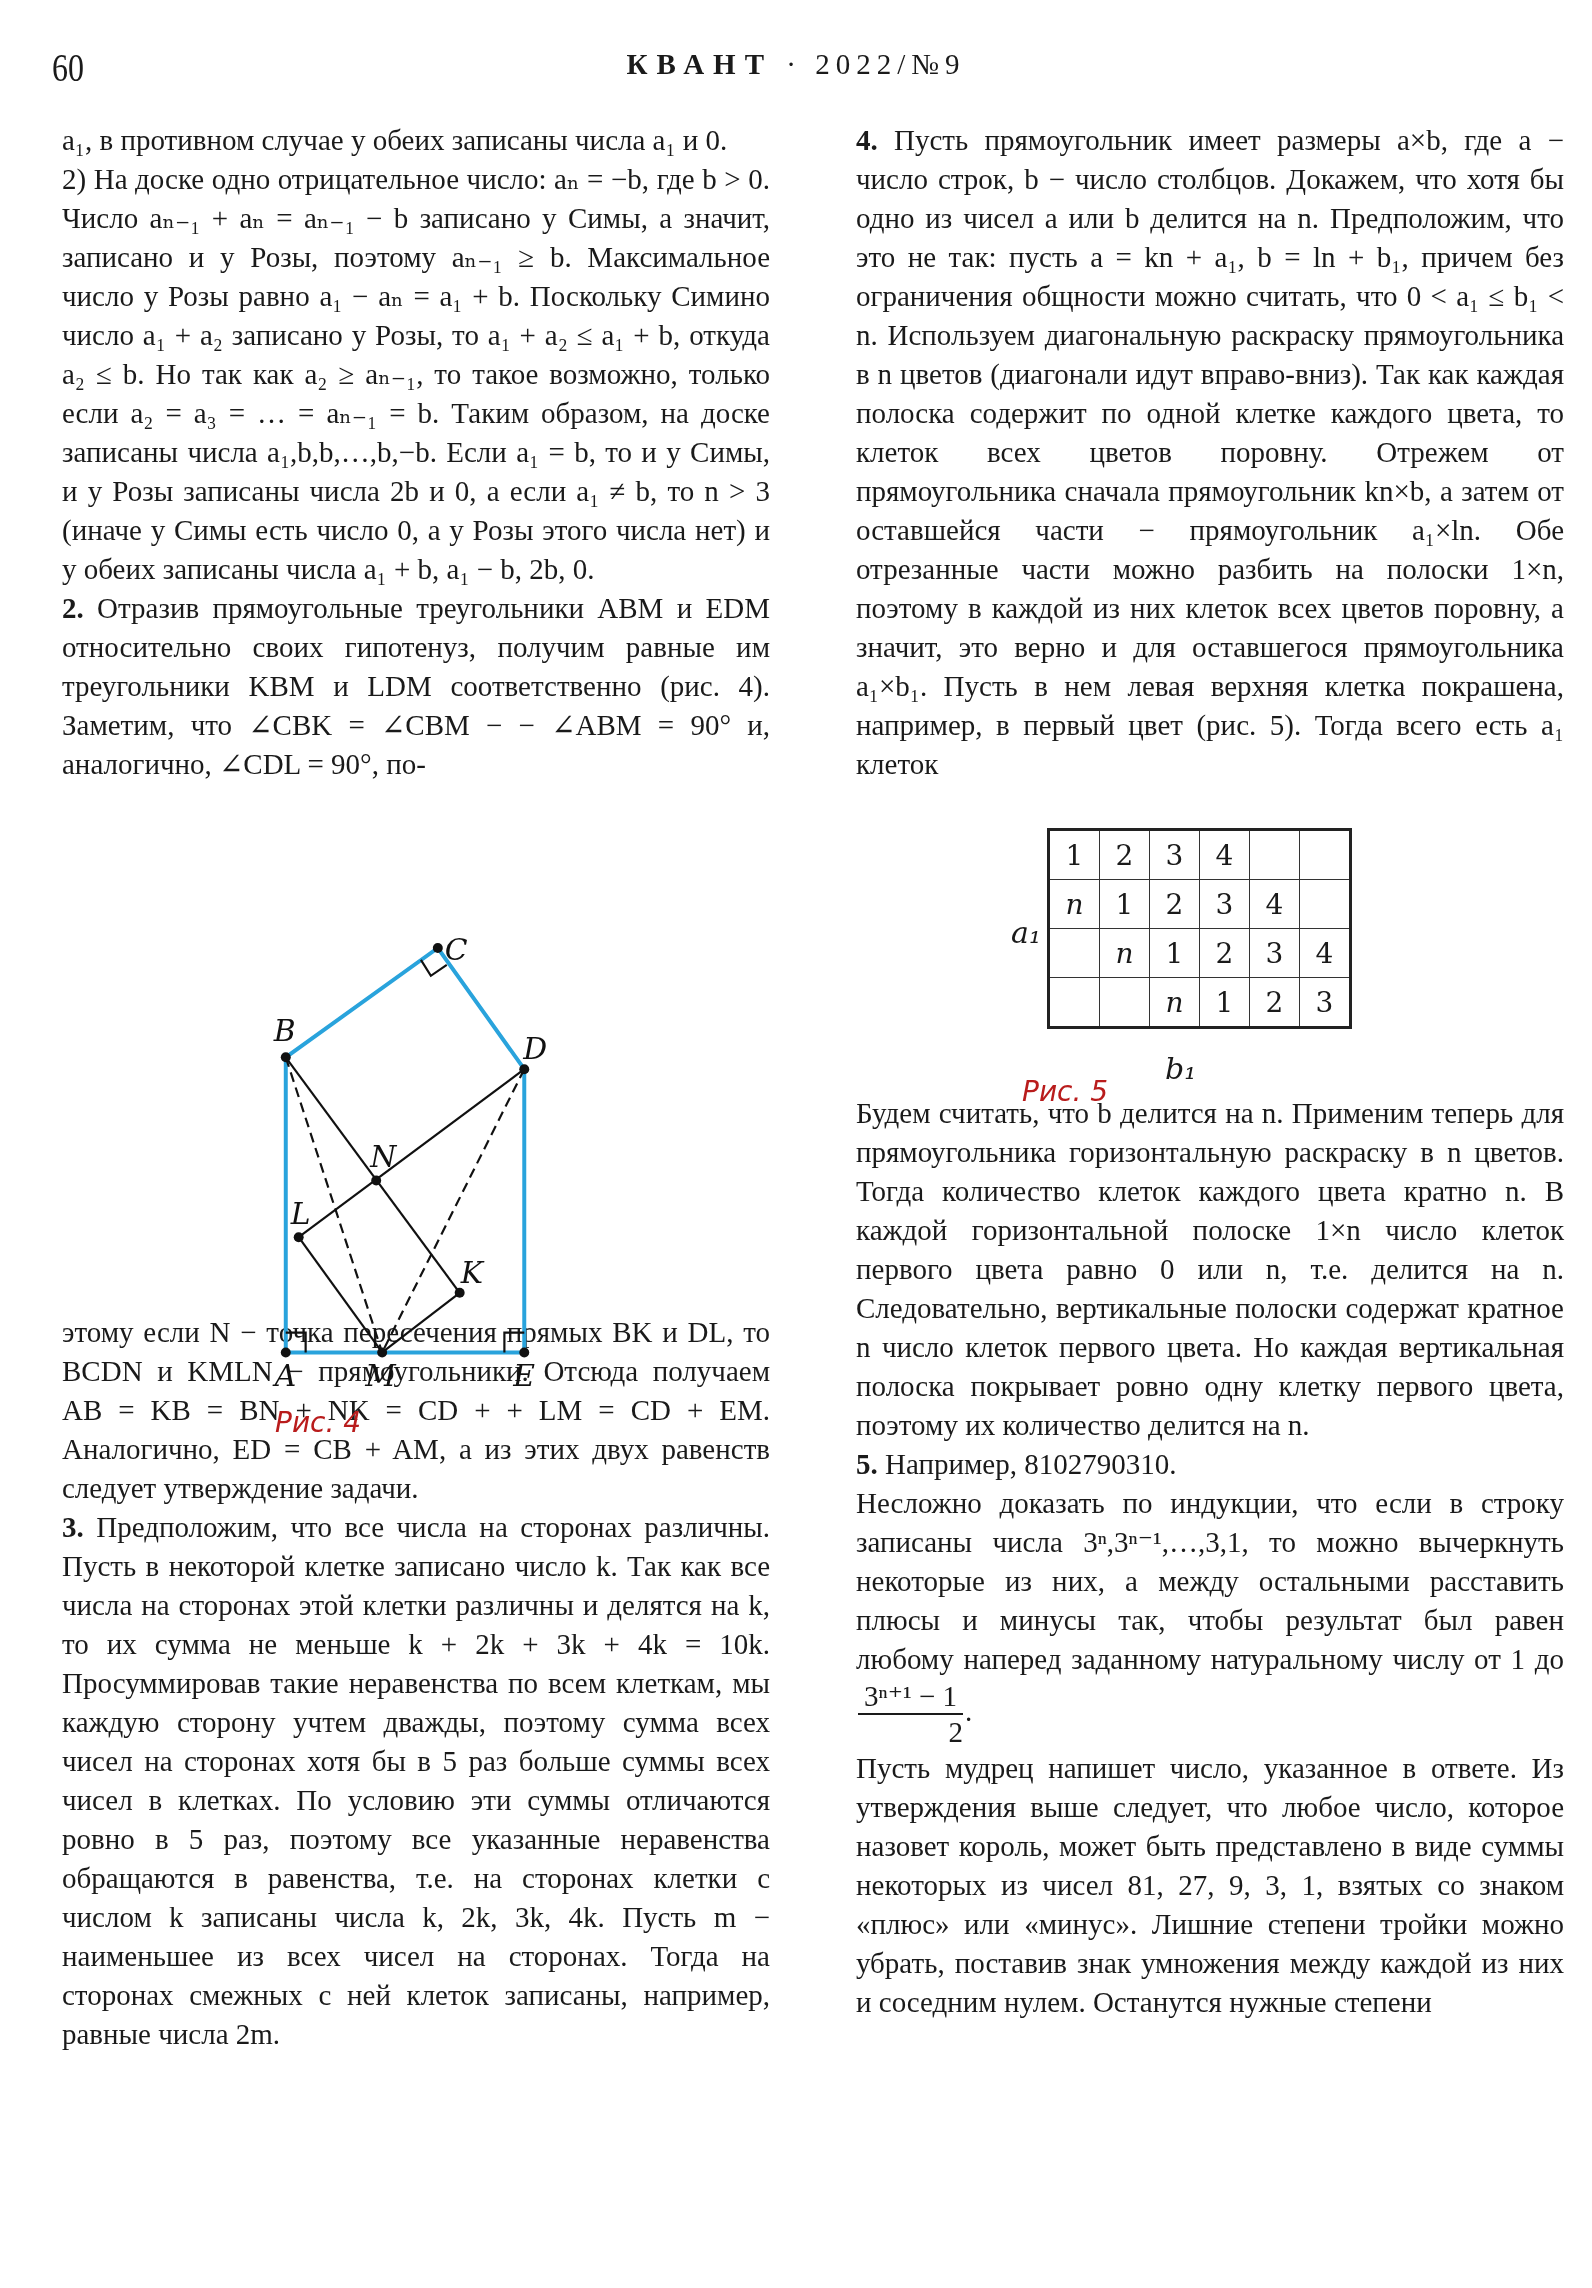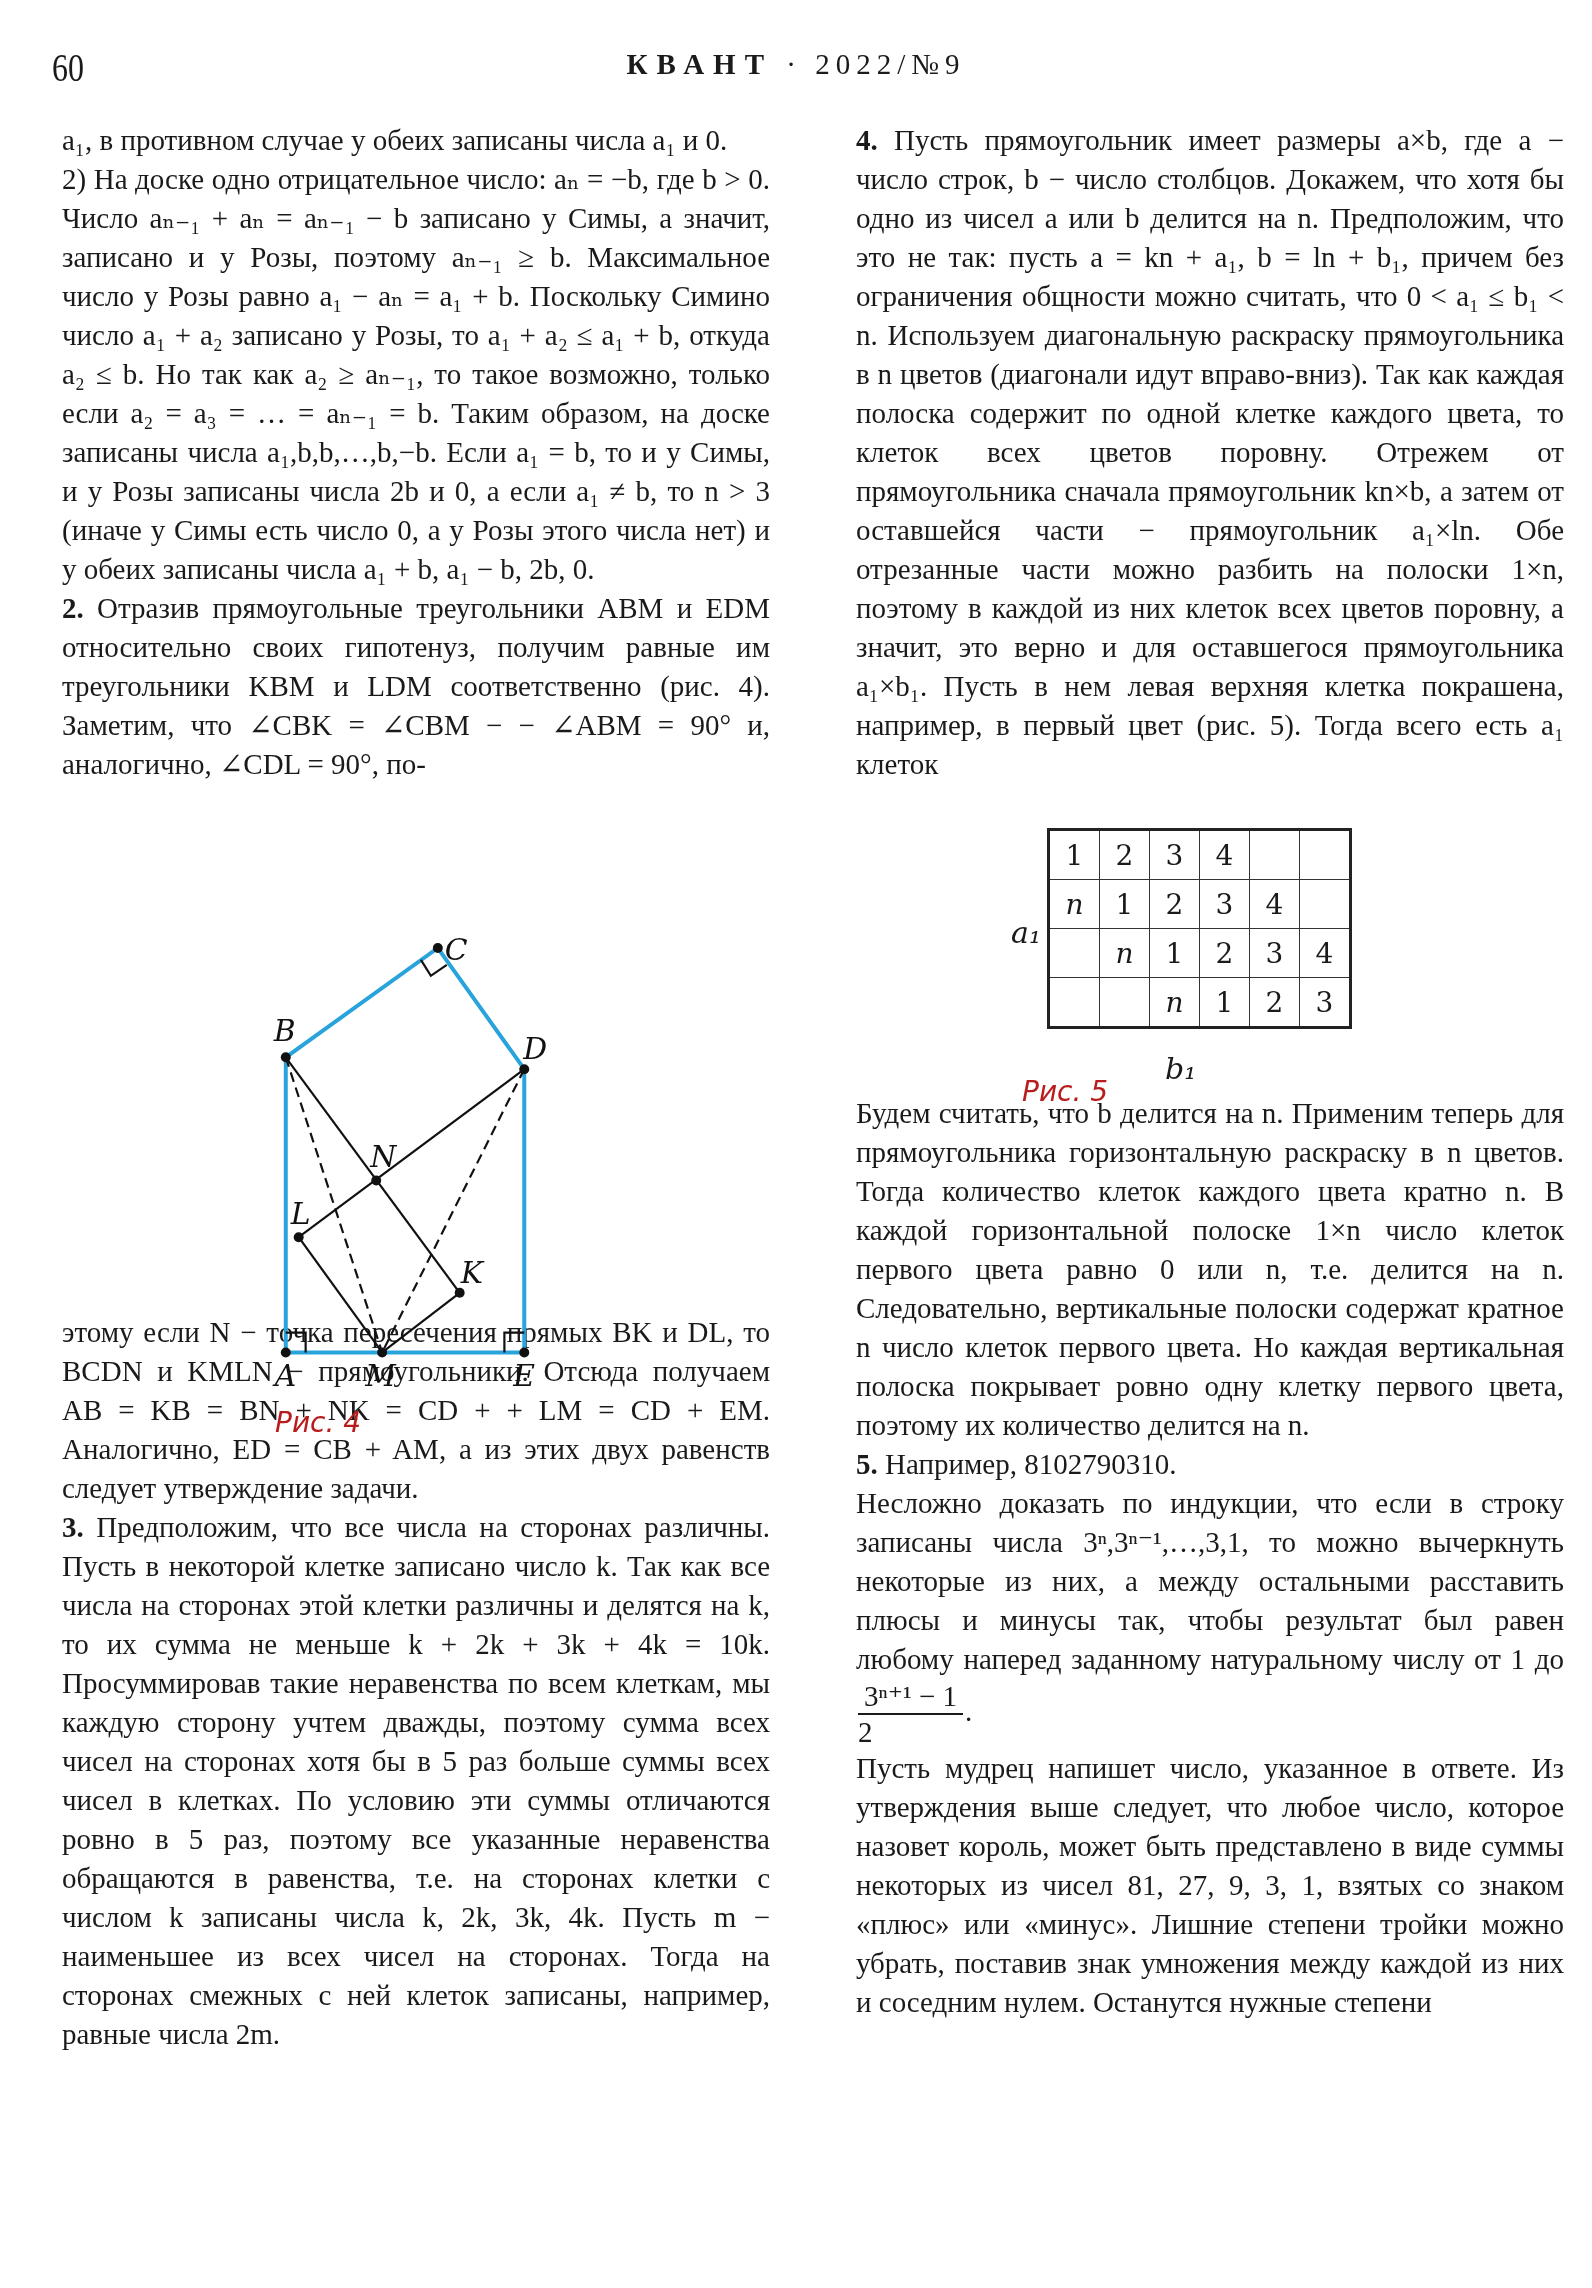--- a/index.html
+++ b/index.html
@@ -8,21 +8,21 @@
   .header { position: absolute; top: 40px; left: 0; width: 1584px; height: 60px; }
   .page-num { position: absolute; left: 52px; top: 4px; font-size: 40px; font-family: "Liberation Serif", serif; transform: scaleX(0.8); transform-origin: left; }
   .journal { position: absolute; left: 0; width: 1592px; top: 8px; text-align: center; font-size: 29px; letter-spacing: 6px; }
   .journal .name { font-weight: bold; letter-spacing: 9px; margin-top: 37px; }
   .col { position: absolute; top: 121px; width: 708px; font-size: 29px; line-height: 39px; text-align: justify; margin-left: 10px; }
   .col-left { left: 52px; }
   .col-right { left: 846px; }
   .col p { margin: 0; }
   .col .fig-space { display: block; }
   b.num { font-weight: bold; }
-  .frac { display: inline-block; vertical-align: middle; text-align: left; margin: 0 2px; }
+  .frac { display: inline-block; vertical-align: middle; text-align: right; margin: 0 2px; }
   .frac .top { display: block; border-bottom: 2px solid #1a1a1a; padding: 0 6px; line-height: 34px; }
   .frac .bot { display: block; line-height: 34px; }
   .caption { font-family: "DejaVu Sans", "Liberation Sans", sans-serif; font-style: italic; font-size: 28px; color: #b91c1c; }
   .fig4 { position: absolute; left: 249px; top: 920px; width: 318px; height: 527px; }
   .fig5 { position: absolute; left: 995px; top: 811px; width: 378px; height: 299px; }
   .grid5 { position: absolute; left: 52px; top: 17px; border-collapse: collapse; }
   .grid5 td { width: 49px; height: 48px; border: 1.5px solid #333; text-align: center; vertical-align: middle;
               font-family: "DejaVu Serif", serif; font-size: 28px; padding: 0; }
   .grid5 { border: 3px solid #222; }
   .fig5 .a1 { position: absolute; left: 16px; top: 104px; font-size: 30px; font-style: italic; font-family: "DejaVu Serif", serif; }

